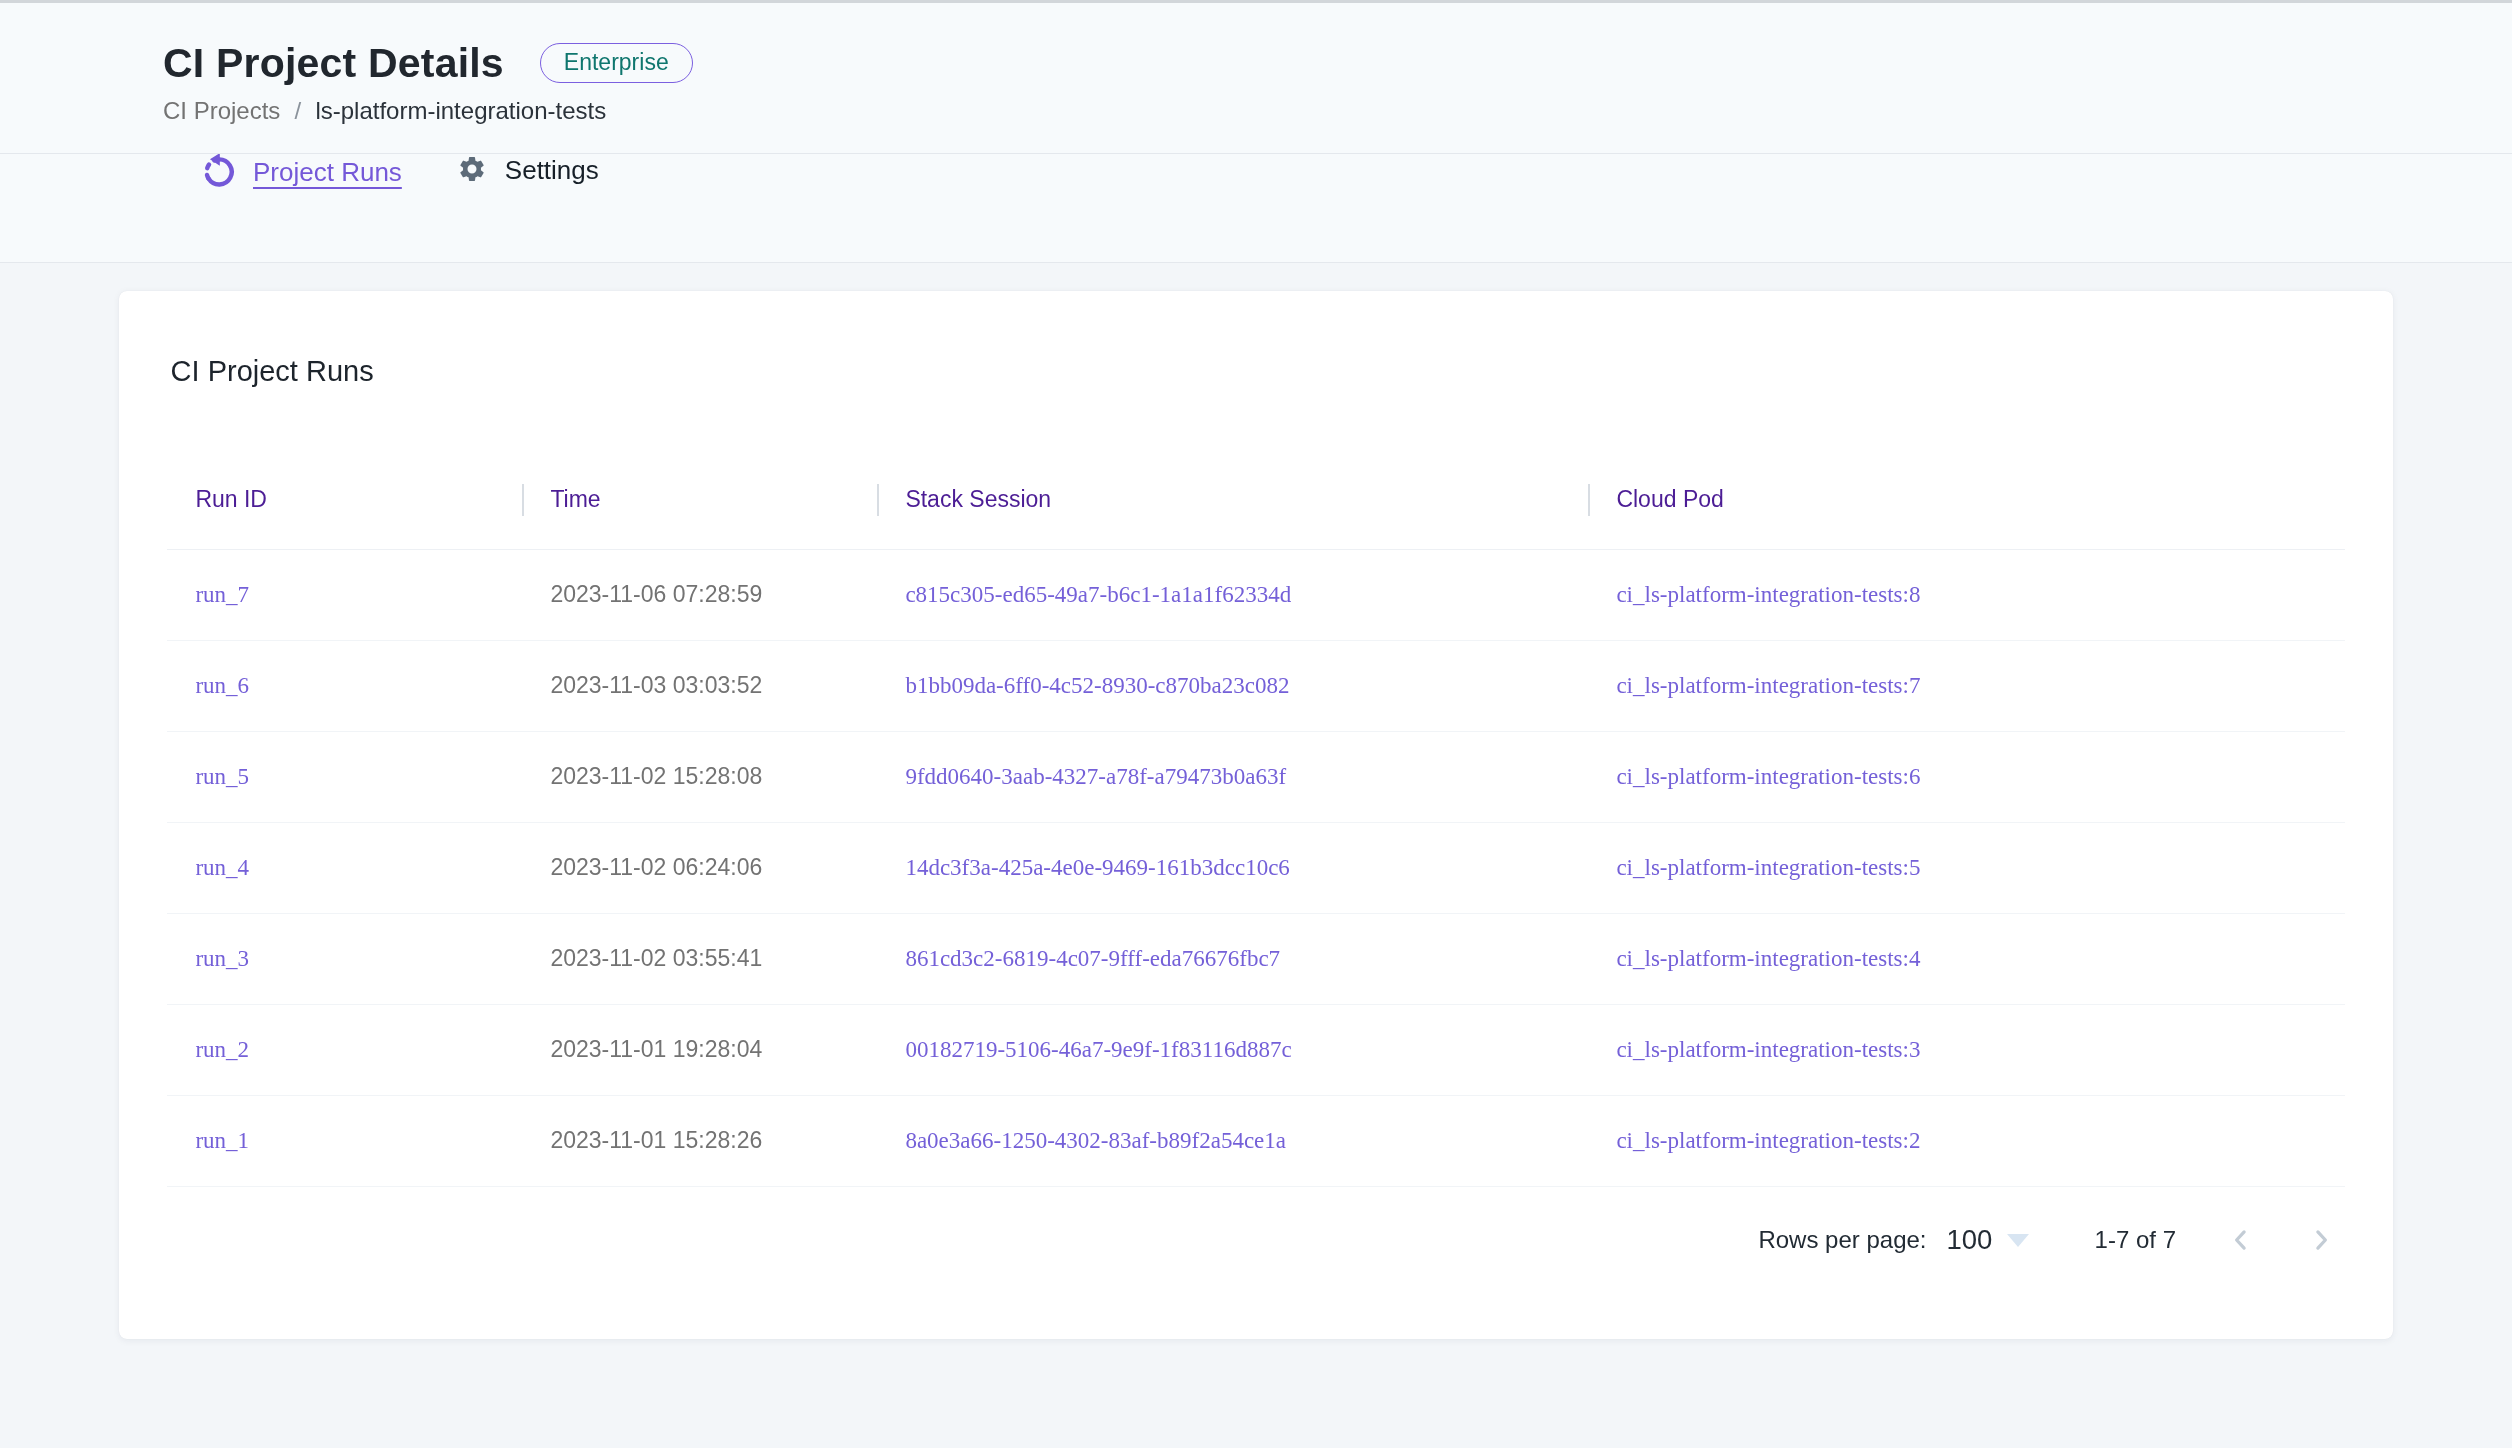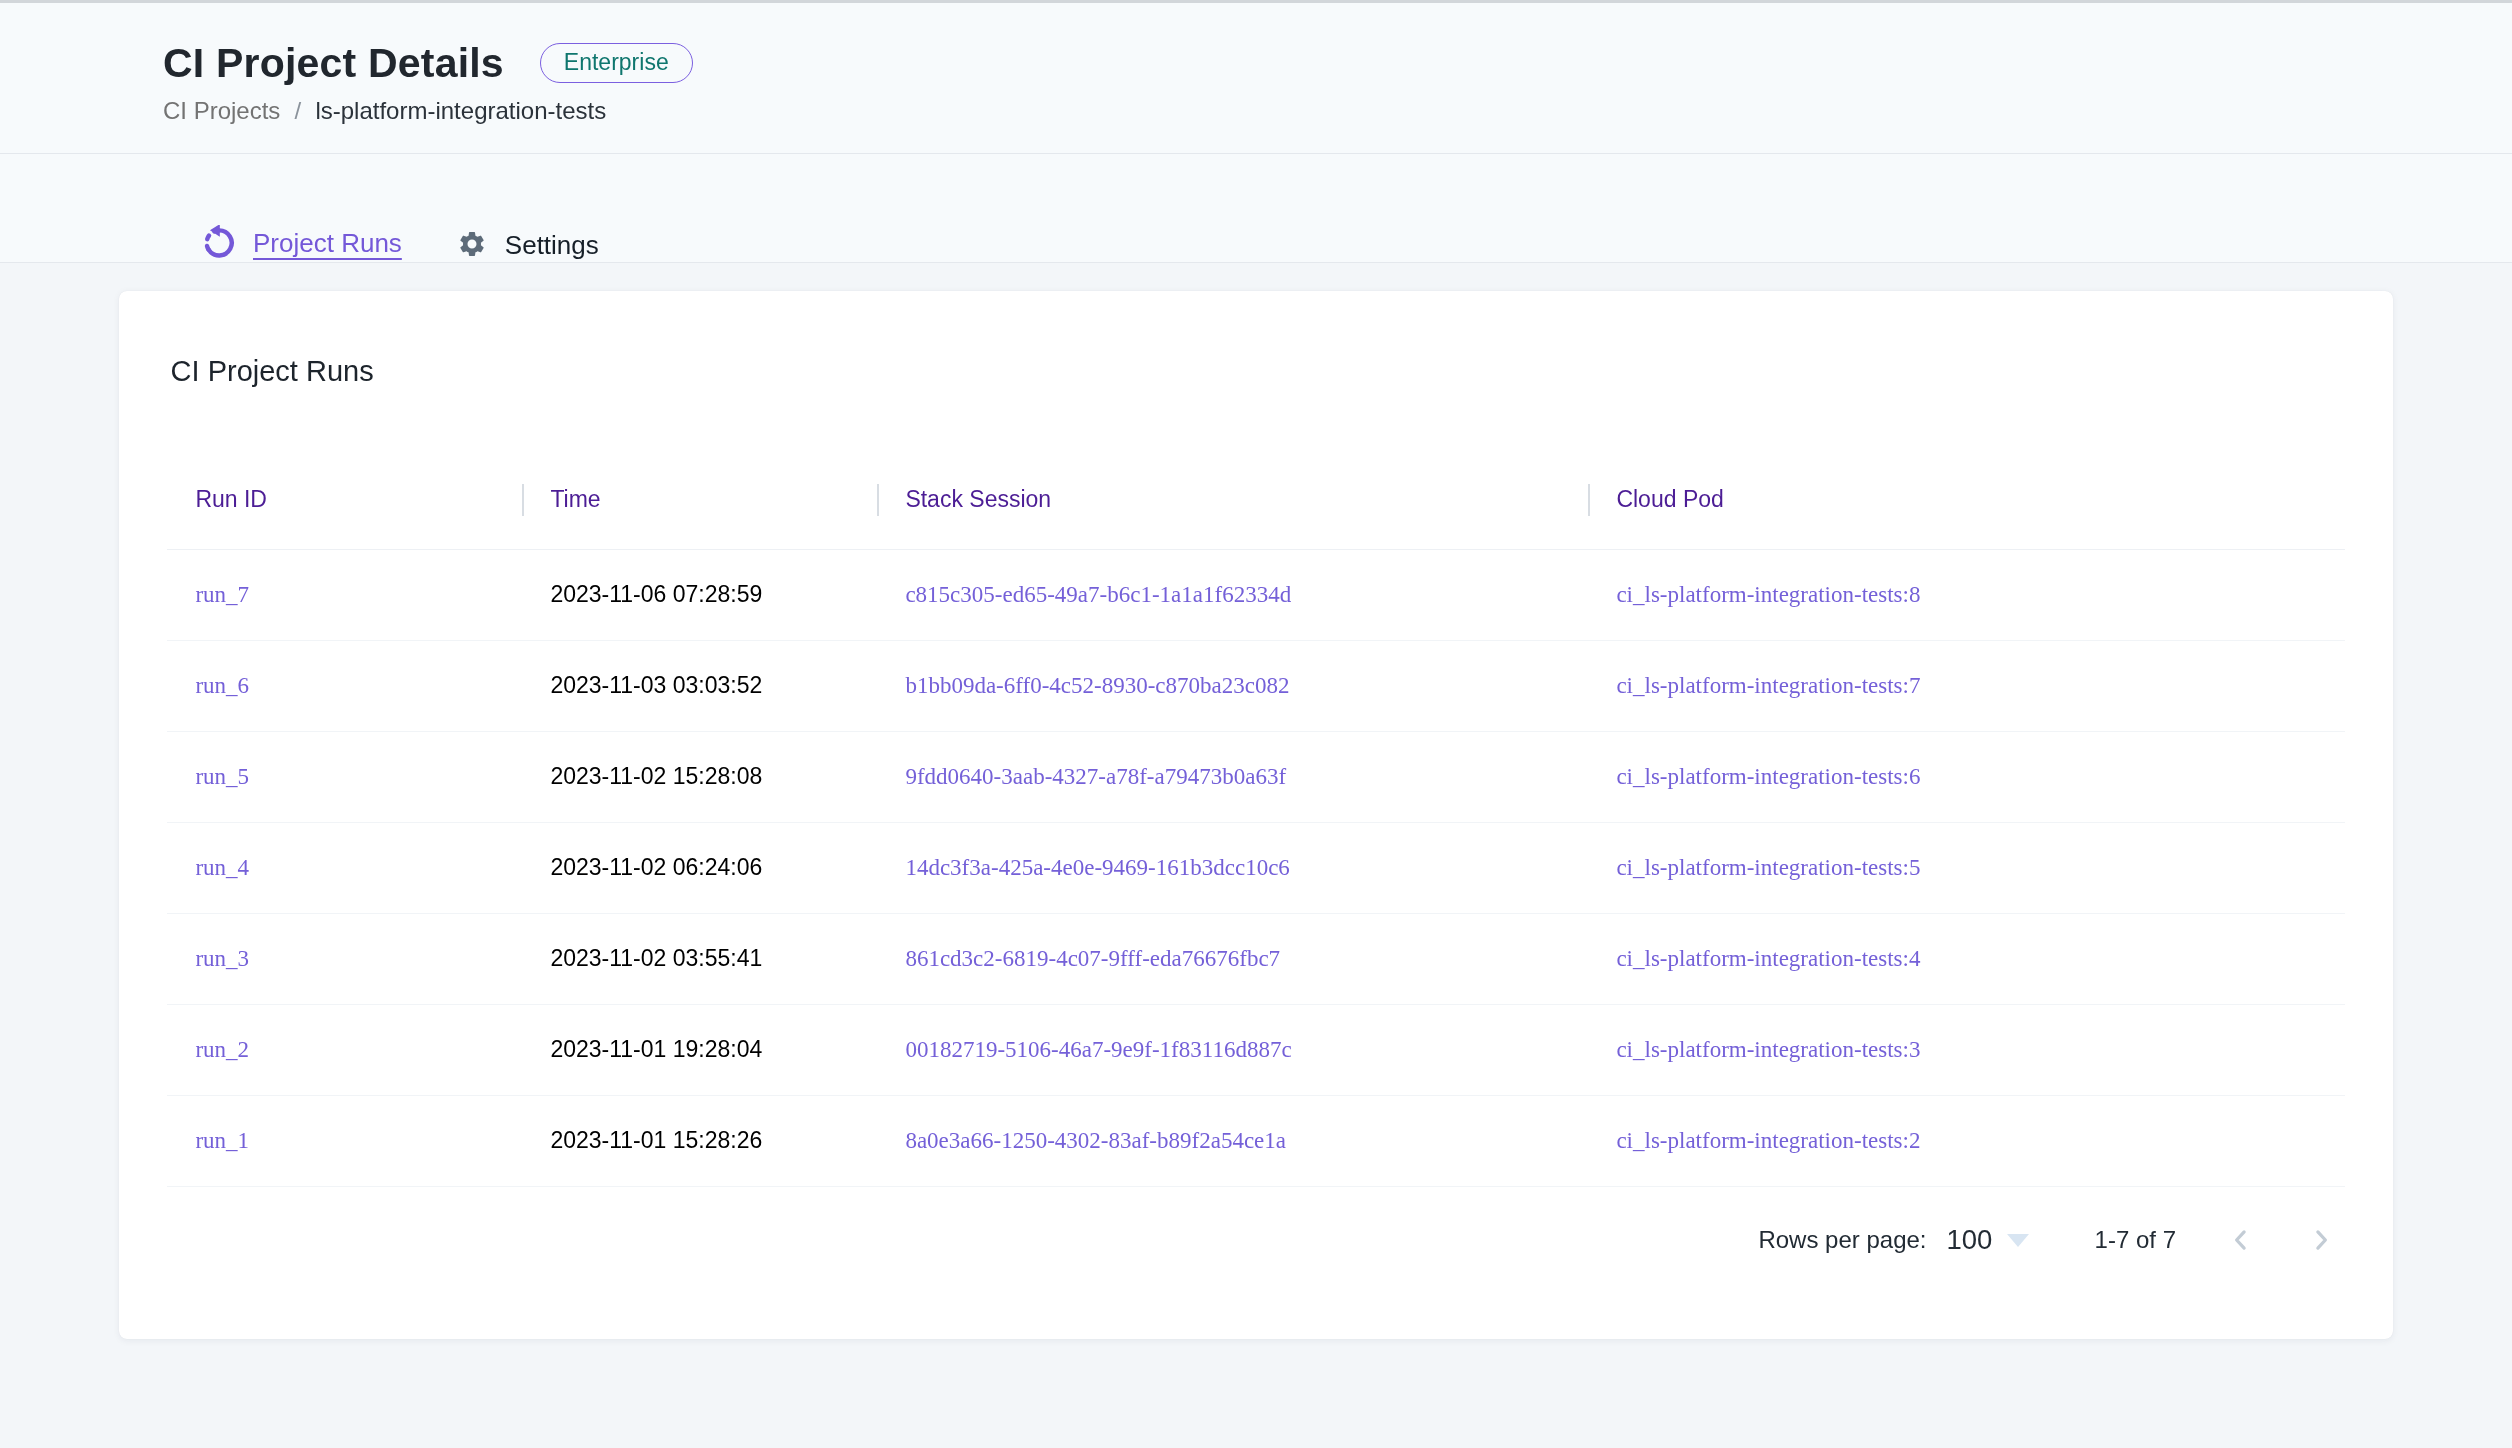--- a/index.html
+++ b/index.html
@@ -23,21 +23,21 @@
     border-radius:887px; padding:5.3px 23px 7.1px; font-size:23px; line-height:1.1;
   }
   .breadcrumb { margin-top:10.7px; font-size:24px; display:flex; align-items:center; }
   .crumb-link { color:#737373; text-decoration:none; cursor:pointer; }
   .crumb-sep { color:#8b939c; margin:0 14.2px; }
   .crumb-current { color:#2b323a; }
 
   
   .tabs-band {
     background:#f7fafc; border-bottom:1.8px solid #e4e8ed;
-    height:109px; display:flex; align-items:flex-end; padding-left:201px; gap:55px;
+    height:109px; display:flex; align-items:flex-start; padding-left:201px; gap:55px;
   }
   .tab { display:flex; align-items:center; gap:18px; cursor:pointer; }
   .tab-label { font-size:26px; }
   .tab.active .tab-label {
     color:#7458d8; text-decoration:underline;
     text-decoration-thickness:1.8px; text-underline-offset:6.2px;
   }
   .tab:not(.active) .tab-label { color:#161f28; }
 
   
@@ -58,21 +58,21 @@
   }
   th.sep::before {
     content:""; position:absolute; left:0; top:50%; transform:translateY(-50%);
     width:1.8px; height:32px; background:#d8dde3;
   }
   td {
     height:91px; vertical-align:middle; font-size:23px; padding-left:28.4px;
     border-bottom:1.8px solid #f1f4f7;
   }
   td a { color:#7460d8; text-decoration:none; cursor:pointer;font-family:Liberation Serif, serif; }
-  .cell-time { color:#000000; }
+  .cell-time { color:#737373; }
 
   
   .pagination {
     display:flex; align-items:center; justify-content:flex-end;
     margin-top:27px; height:53px; padding-right:9px;
   }
   .rpp-label { font-size:24px; color:#222b34; }
   .rpp-value { font-size:27.5px; color:#222b34; margin-left:20px; cursor:pointer; }
   .rpp-caret {
     width:0; height:0; margin-left:14.2px; cursor:pointer;

